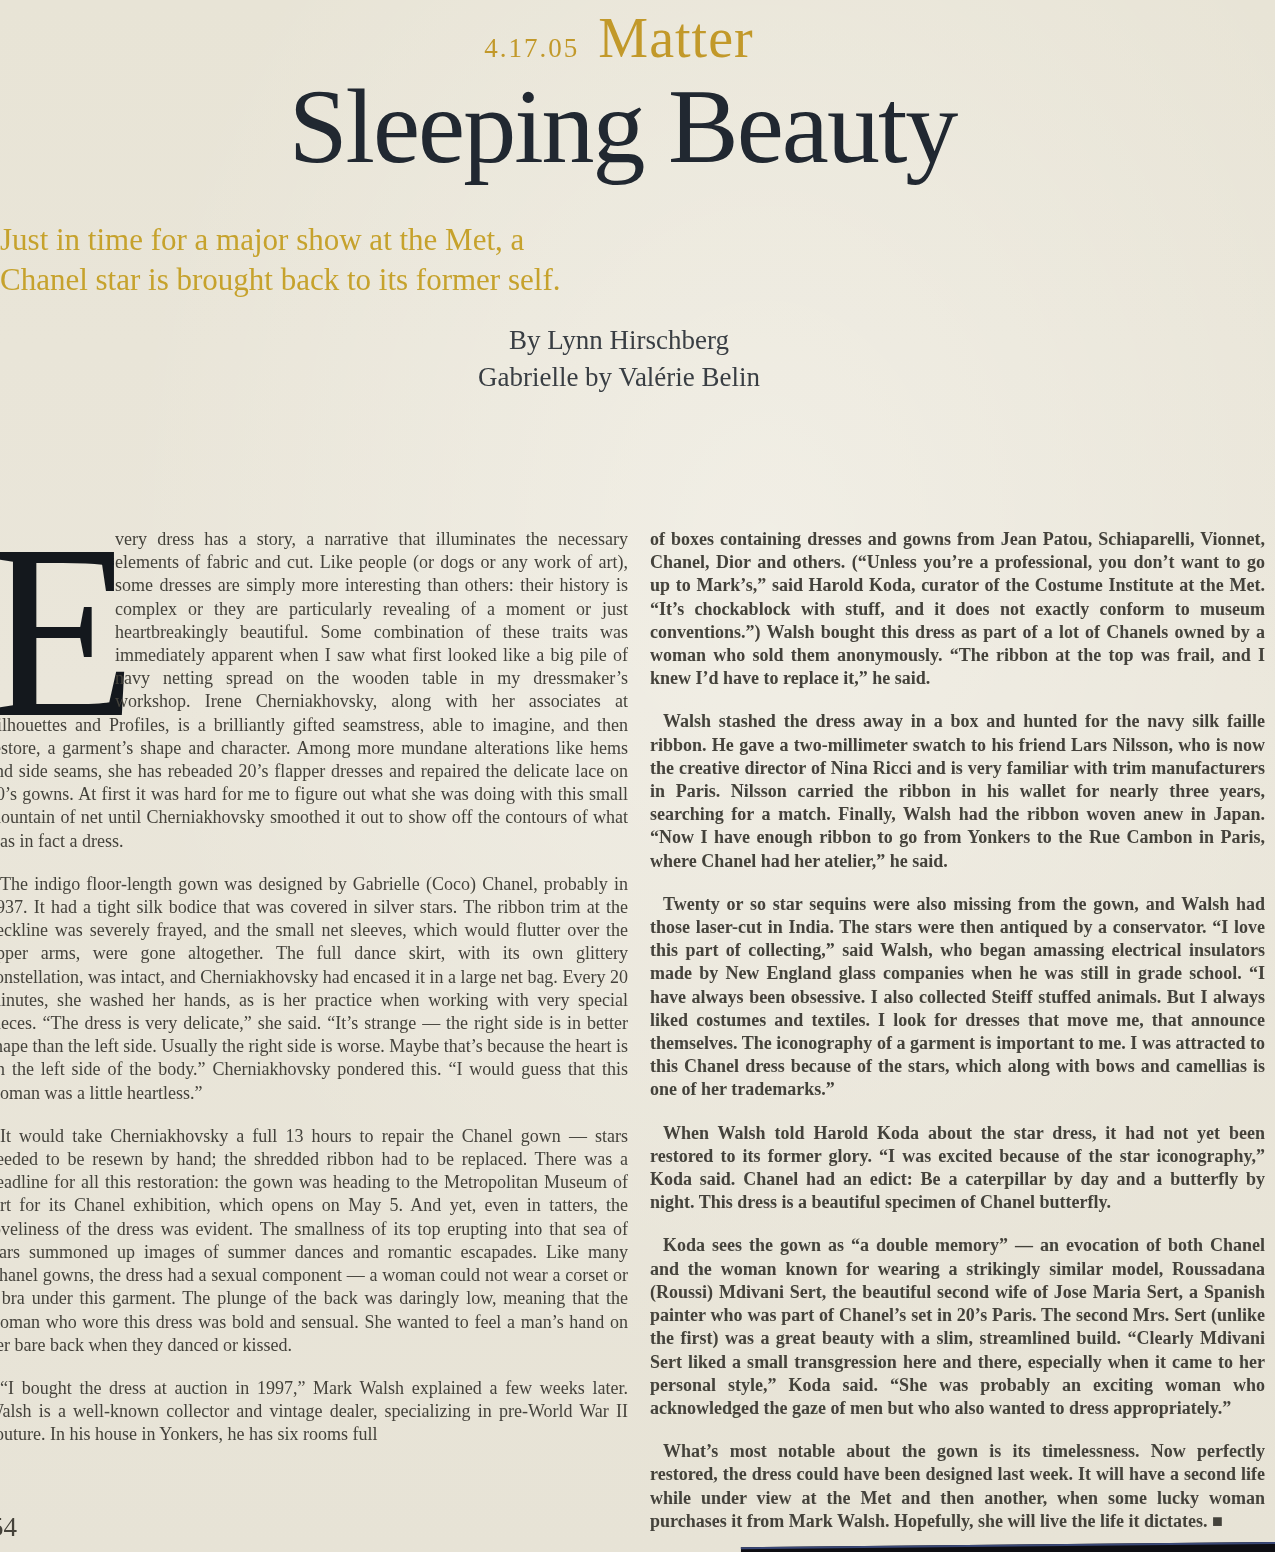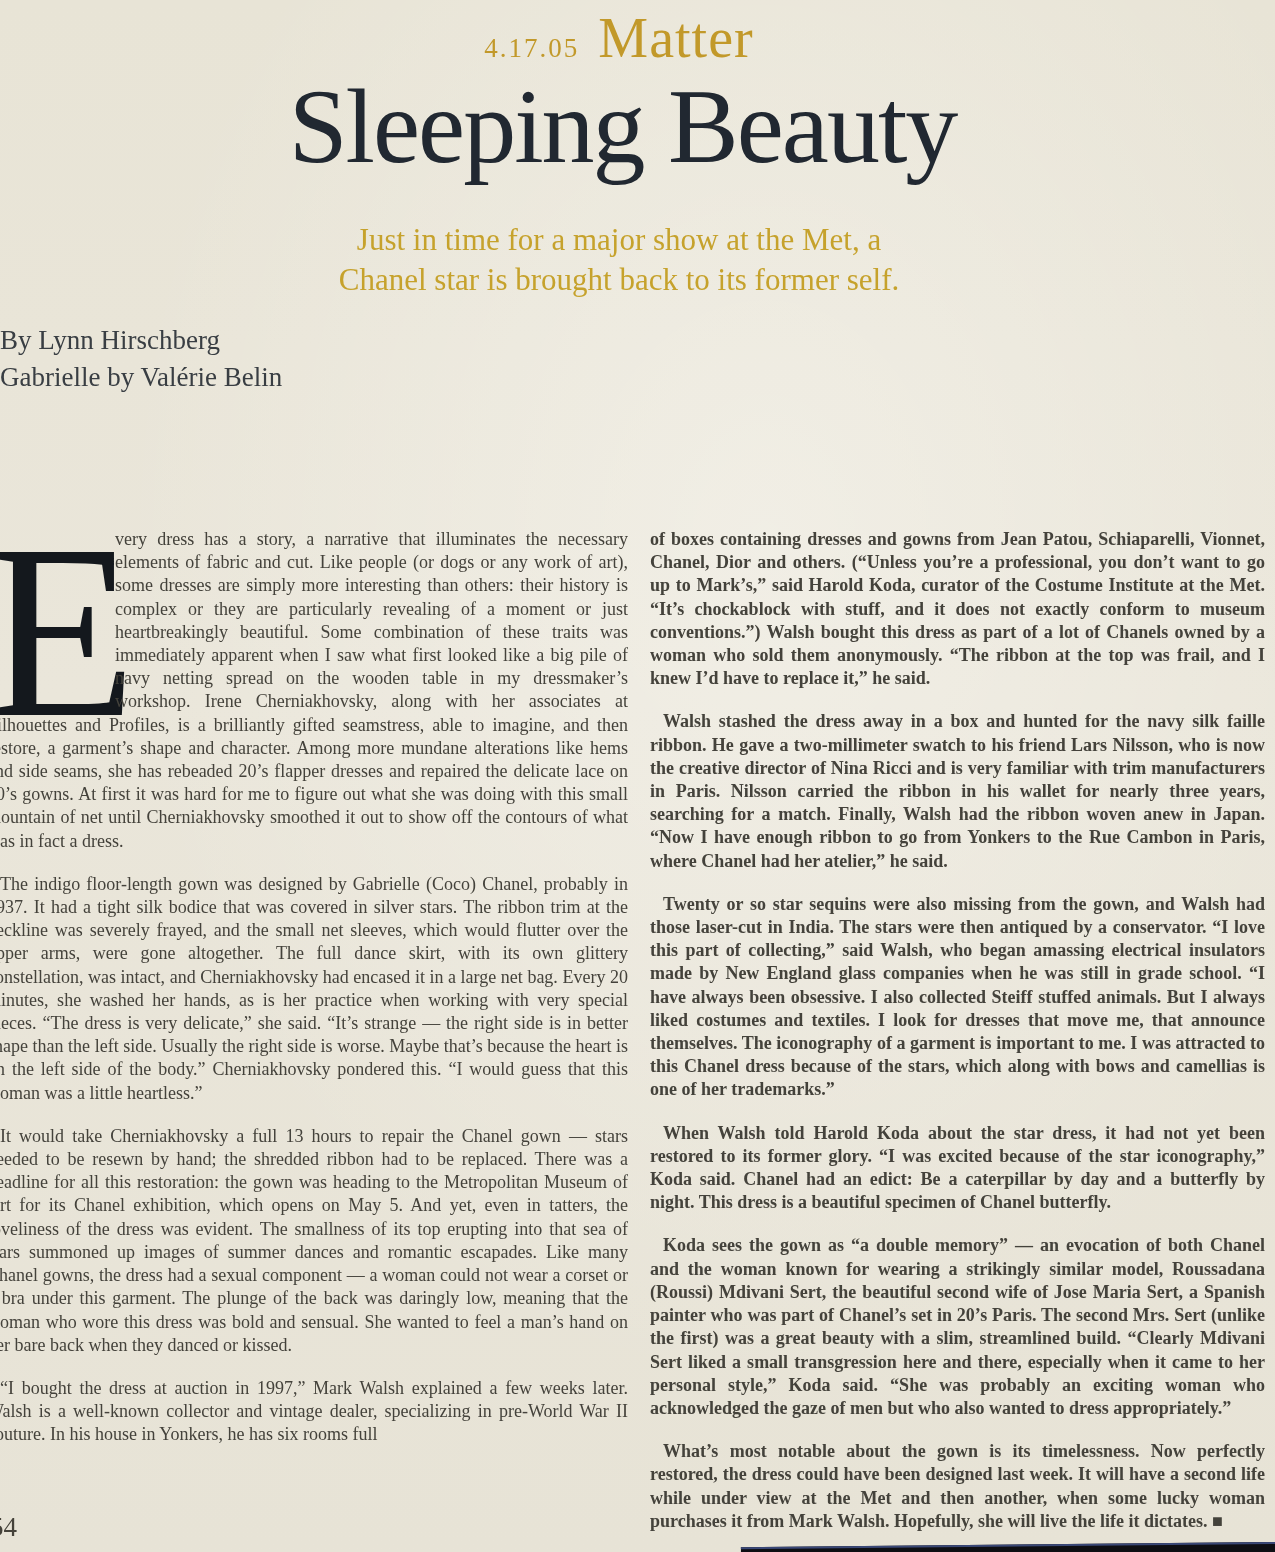--- a/index.html
+++ b/index.html
@@ -42,30 +42,30 @@
     text-align: center;
     font-size: 106px;
     letter-spacing: -2px;
     line-height: 150px;
     color: #212831;
   }
   .deck {
     position: absolute;
     top: 220px; left: 0;
     width: 1238px;
-    text-align: center;
+    text-align: left;
     font-size: 31px;
     line-height: 40px;
     color: #c6a22c;
   }
   .byline-block {
     position: absolute;
     top: 322px; left: 0;
     width: 1238px;
-    text-align: left;
+    text-align: center;
     font-size: 27px;
     line-height: 37px;
     color: #393e43;
   }
   .columns {
     position: absolute;
     top: 528px; left: -13px;
     width: 1292px;
     display: flex;
     gap: 22px;

